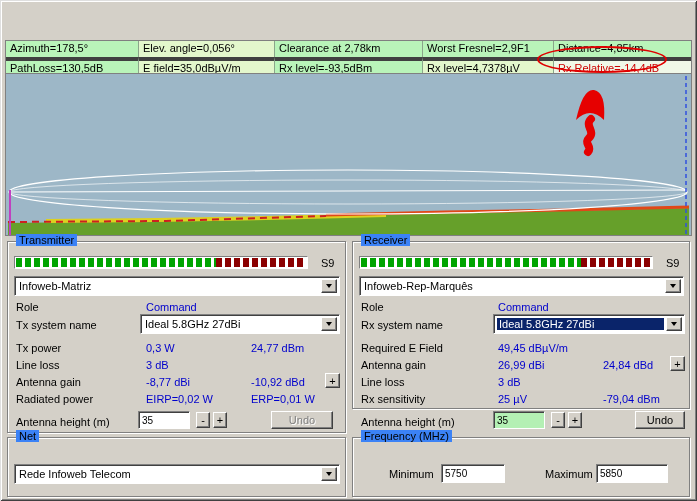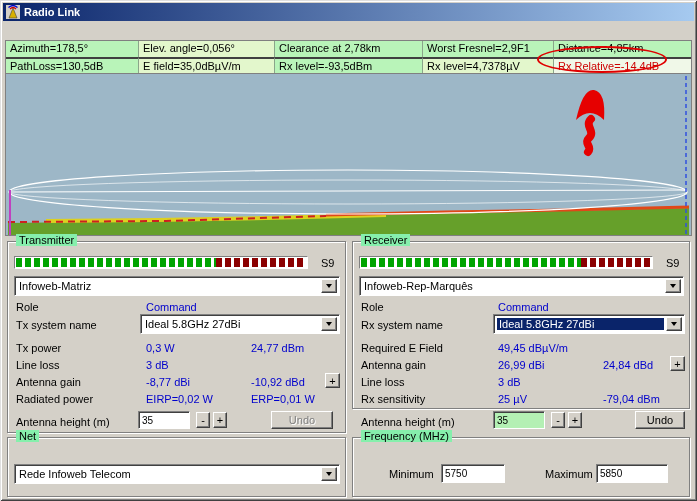--- a/index.html
+++ b/index.html
@@ -26,21 +26,21 @@
     display:flex; align-items:center;
   }
   .menu-item { padding:2px 7px; }
 
   .infobar { position:absolute; left:5px; top:40px; width:687px; border:1px solid #808080; }
   .info-row { display:flex; height:16px; }
   .info-cell {
     height:16px; line-height:15px; padding-left:4px;
     border-right:1px solid #8aa58a; overflow:hidden; white-space:nowrap;
   }
-  .info-row + .info-row .info-cell { border-top:2px solid #404040; }
+  .info-row + .info-row .info-cell { border-top:4px solid #404040; }
   .info-cell:nth-child(1){ width:133px; }
   .info-cell:nth-child(2){ width:136px; }
   .info-cell:nth-child(3){ width:148px; }
   .info-cell:nth-child(4){ width:131px; }
   .info-cell:nth-child(5){ width:137px; border-right:none; }
   .bg-green { background:#b9f4b9; }
   .bg-pale  { background:#e3f7cc; }
   .bg-white { background:#f0f8e8; }
   .alert-text { color:#cc0000; }
 
@@ -54,21 +54,21 @@
     position:absolute; left:537px; top:46px; width:130px; height:27px;
     border:2px solid #e00000; border-radius:50%;
     pointer-events:none; z-index:20;
   }
 
   .group {
     position:absolute; border:1px solid #808080;
     box-shadow: 1px 1px 0 #ffffff, inset 1px 1px 0 #ffffff;
   }
   .group-label {
-    position:absolute; top:-8px; left:8px; background:#86efac; padding:0 3px;
+    position:absolute; top:-8px; left:8px; background:#3b82f6; padding:0 3px;
   }
   .g-tx   { left:7px;  top:241px; width:339px; height:192px; }
   .g-rx   { left:352px; top:241px; width:338px; height:168px; }
   .g-net  { left:7px;  top:437px; width:339px; height:60px; }
   .g-freq { left:352px; top:437px; width:338px; height:60px; }
 
   .abs { position:absolute; white-space:nowrap; }
   .val { color:#0000cc; }
 
   .meter {
@@ -119,29 +119,20 @@
     font-family:"Liberation Sans",sans-serif; font-size:10px;
     padding-left:3px;
   }
   .field.hl { background:#b4f0b4; }
 </style>
 </head>
 <body>
 
 <div class="window">
 
-  <div class="titlebar">
-    <svg width="14" height="14" viewBox="0 0 14 14">
-      <rect x="0" y="0" width="14" height="14" fill="#d4d0c8"></rect>
-      <path d="M7 3 L3 13 L11 13 Z" fill="#d8b000" stroke="#404040" stroke-width="0.6"></path>
-      <path d="M4 4 Q7 1 10 4" stroke="#cc0000" fill="none" stroke-width="1.2"></path>
-      <path d="M2.5 2.5 Q7 -1.5 11.5 2.5" stroke="#0000cc" fill="none" stroke-width="1.2"></path>
-    </svg>
-    <span>Radio Link</span>
-  </div>
 
 
   <div class="infobar">
     <div class="info-row">
       <div class="info-cell bg-green">Azimuth=178,5°</div>
       <div class="info-cell bg-pale">Elev. angle=0,056°</div>
       <div class="info-cell bg-green">Clearance at 2,78km</div>
       <div class="info-cell bg-green">Worst Fresnel=2,9F1</div>
       <div class="info-cell bg-green">Distance=4,85km</div>
     </div>

